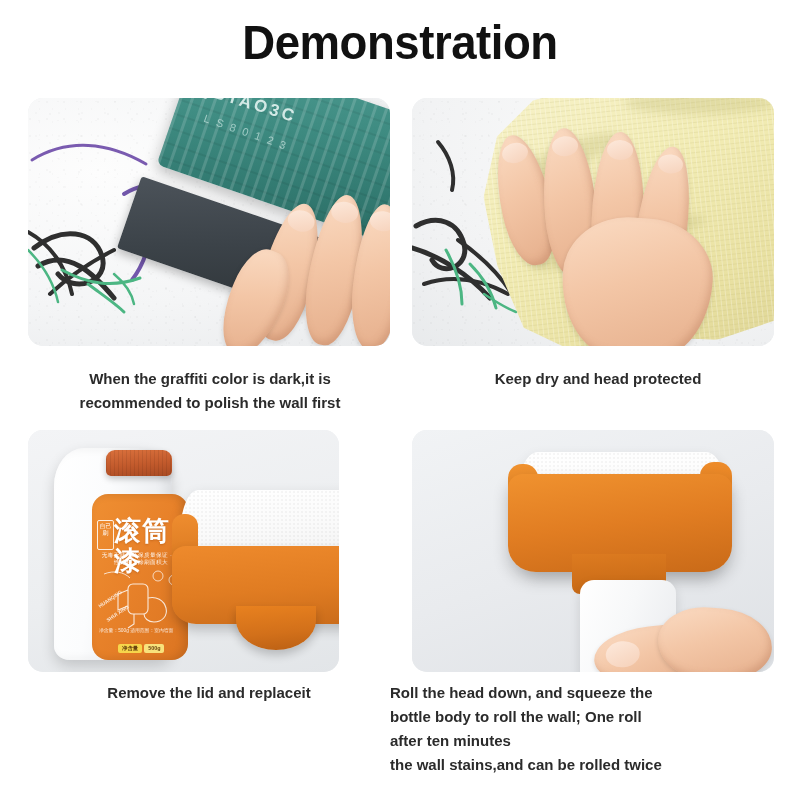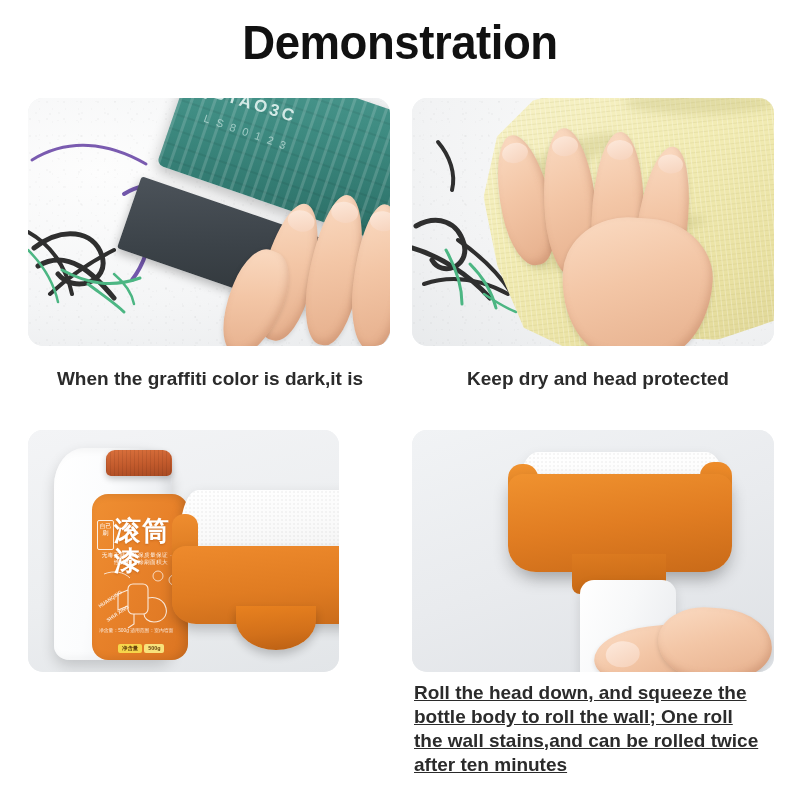--- a/index.html
+++ b/index.html
@@ -35,27 +35,27 @@
   .p3{left:28px;  top:430px; width:311px;height:242px;}
   .p4{left:412px; top:430px; width:362px;height:242px;}
 
   .scene{position:absolute;inset:0;}
 
   
   .caption{
     position:absolute;
     font-weight:bold;
     color:#2b2b2b;
-    font-size:19px;
+    font-size:15px;
     line-height:24px;
   }
   .cap1{left:20px;  top:367px; width:380px; text-align:center;}
   .cap2{left:412px; top:367px; width:372px; text-align:center;}
   .cap3{left:18px;  top:681px; width:382px; text-align:center;}
-  .cap4{left:414px; top:681px; width:372px; text-align:left;text-decoration:underline;}
+  .cap4{left:390px; top:681px; width:372px; text-align:left;}
   .cap4 .ln{display:block;}
 
   
   .wall1{position:absolute;inset:0;
     background:
       radial-gradient(130% 100% at 20% 30%, #fdfdfd 0%, #f4f5f6 55%, #e6e8ea 100%);
   }
   .wall-tex{position:absolute;inset:0;opacity:.5;
     background-image:
       radial-gradient(circle at 12% 22%, rgba(0,0,0,.05) 0 1px, transparent 1px),
@@ -400,30 +400,32 @@
       <div class="finger" style="left:182px;top:196px;width:120px;height:58px;border-radius:48% 40% 40% 48%/50% 50% 50% 50%;transform:rotate(-6deg);">
         <div class="nail" style="left:12px;top:12px;width:34px;height:26px;"></div>
       </div>
       <div class="finger" style="left:246px;top:178px;width:114px;height:72px;border-radius:42% 46% 46% 42%/48% 52% 48% 52%;transform:rotate(4deg);"></div>
     </div>
   </div>
 
   <div class="caption cap1">
     <span>When the graffiti color is dark,it is</span>
     <br>
+    <span>recommended to polish the wall first</span>
   </div>
 
   <div class="caption cap2">
     <span>Keep dry and head protected</span>
   </div>
 
   <div class="caption cap3">
+    <span>Remove the lid and replaceit</span>
     <br>
   </div>
 
   <div class="caption cap4">
     <span class="ln">Roll the head down, and squeeze the</span>
     <span class="ln">bottle body to roll the wall; One roll</span>
+    <span class="ln">after ten minutes</span>
     <span class="ln">the wall stains,and can be rolled twice</span>
-    <span class="ln">after ten minutes</span>
   </div>
 
 </div>
 
 </body></html>

